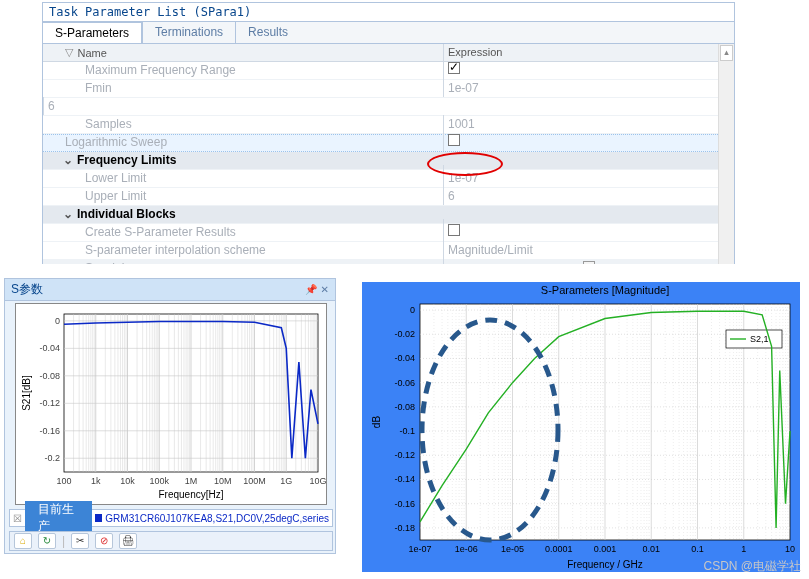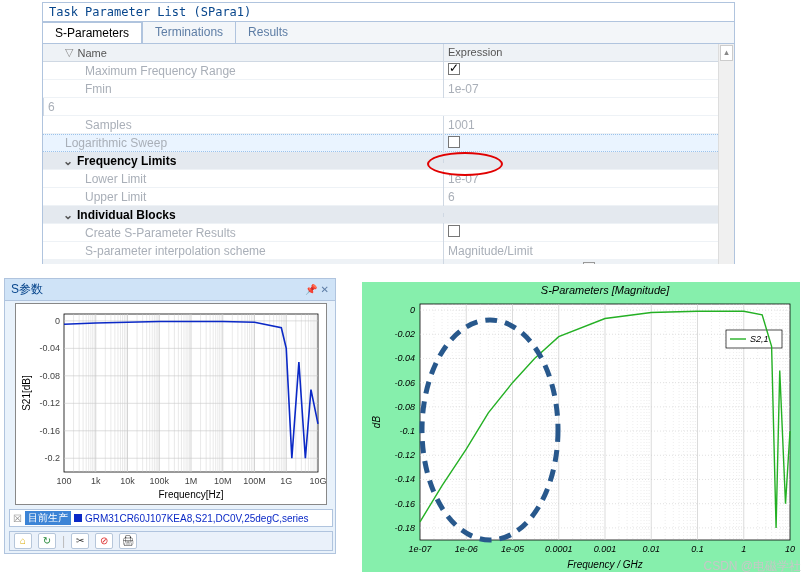--- a/index.html
+++ b/index.html
@@ -11,21 +11,21 @@
   
   .task-panel { position: absolute; left: 42px; top: 2px; width: 693px; height: 262px; border: 1px solid #b0c4de; background:#fff;}
   .task-title { font-family: Consolas,monospace; font-size:12px; color:#08468c; padding:2px 6px; border-bottom:1px solid #b0c4de;}
   .tab-strip { display:flex; background:#f3f6f9; border-bottom:1px solid #b0c4de; }
   .tab { padding:3px 12px; color:#5d7da5; cursor:pointer; }
   .tab.sel { background:#fff; border-top:1px solid #b0c4de; border-right:1px solid #b0c4de; color:#000; }
   .grid { position:relative; height: calc(100% - 40px); overflow:hidden;}
   .grid-head { display:flex; background:#eef2f6; border-bottom:1px solid #cfd8e3; font-size:11px; color:#555;}
   .col-name { width: 400px; padding:2px 4px 2px 22px; display:flex; align-items:center; gap:4px;}
   .col-expr { flex:1; padding:2px 4px; border-left:1px solid #cfd8e3;}
-  .row { display:flex; border-bottom:1px solid #eef2f6; height:18px; align-items:center;}
+  .row { display:flex; border-bottom:1px solid #eef2f6; height:18px; align-items:flex-end;}
   .row.group { background:#e4e9ef; font-weight:bold; color:#333;}
   .row .col-name { color:#a9afb8;}
   .row.group .col-name { color:#000;}
   .side-scroll { position:absolute; right:0; top:0; width:16px; height:100%; background:#f0f0f0; border-left:1px solid #ddd;}
   .side-scroll .thumb { background:#fff; border:1px solid #ccc; height:16px; margin:1px; text-align:center; font-size:9px; line-height:12px; color:#888;}
   .chev { display:inline-block; width:10px; color:#555;}
   .chk { display:inline-block; width:12px; height:12px; border:1px solid #777; background:#fff; position:relative;}
   .chk.on::after{ content:"✓"; position:absolute; top:-3px; left:0; font-size:12px; color:#000;}
   .dots-btn { width:24px; height:14px; border:1px solid #999; background:#f4f4f4; text-align:center; line-height:10px; font-size:11px; color:#555;}
   .filter-ico { font-size:11px; color:#888;}
@@ -35,21 +35,21 @@
   .sparm-panel { position:absolute; left:4px; top:278px; width:332px; height:276px; background:#e9f2fb; border:1px solid #b0c4de;}
   .sparm-title { background:#cfe3f7; border-bottom:1px solid #b0c4de; padding:2px 6px; color:#08468c; display:flex; justify-content:space-between; align-items:center;}
   .pin { font-size:10px; color:#5d7da5;}
   .small-chart { position:absolute; left:10px; top:24px; width:312px; height:202px; background:#fff; border:1px solid #888;}
   .legend-bar { position:absolute; left:4px; top:230px; width:324px; height:18px; background:#fff; border:1px solid #b0c4de; font-size:10px; display:flex; align-items:center; gap:3px; padding:0 3px;}
   .blue-sq { width:8px; height:8px; background:#0b29c6;}
   .toolbar { position:absolute; left:4px; top:252px; width:324px; height:20px; background:#eaf1fa; border:1px solid #b0c4de; display:flex; align-items:center; gap:6px; padding:0 4px;}
   .tb-btn { width:18px; height:16px; border:1px solid #b6c6da; background:#fff; font-size:10px; text-align:center; line-height:14px; border-radius:2px;}
 
   
-  .big-chart { position:absolute; left:362px; top:282px; width:438px; height:290px; background:#86efac;font-style:italic;}
+  .big-chart { position:absolute; left:362px; top:282px; width:438px; height:290px; background:#3b82f6;}
   svg text { font-family: Arial, sans-serif; }
 
   .watermark { position:absolute; right:8px; bottom:4px; color:#c7c7c7; font-size:12px;margin-top:24px;}
 </style>
 </head>
 <body>
 
 <div class="task-panel">
   <div class="task-title">Task Parameter List (SPara1)</div>
   <div class="tab-strip">
@@ -231,21 +231,21 @@
           <text x="44" y="129.7826086956522" font-size="9" text-anchor="end" fill="#444">-0.16</text>
           <text x="44" y="157.2608695652174" font-size="9" text-anchor="end" fill="#444">-0.2</text>
           <text x="175" y="194" font-size="10" text-anchor="middle">Frequency[Hz]</text>
           <text x="14" y="89" font-size="10" text-anchor="middle" transform="rotate(-90 14 89)">S21[dB]</text>
           <path d="M48 20.304347826086957 L79.75 18.930434782608696 L111.5 18.243478260869566 L143.25 17.556521739130435 L175 17.556521739130435 L206.75 17.556521739130435 L238.5 18.243478260869566 L265.33186277045263 23.73913043478261 L270.25 44.34782608695652 L275.84089747501787 154.2608695652174 L282.8845952753372 58.086956521739125 L289.3654047246628 154.2608695652174 L294.9563021996807 85.56521739130434 L302 119.91304347826086 " fill="none" stroke="#0b29c6" stroke-width="1.6"></path>
         </g>
     </svg>
   </div>
   <div class="legend-bar">
     <span style="color:#888">☒</span>
-    <span style="background:#3c84d6;color:#fff;padding:0 3px;font-size:10px">目前生产</span>
+    <span style="background:#3c84d6;color:#fff;padding:0 13px;font-size:12px">目前生产</span>
     <span class="blue-sq"></span>
     <span style="color:#0b29c6">GRM31CR60J107KEA8,S21,DC0V,25degC,series</span>
   </div>
   <div class="toolbar">
     <span class="tb-btn" style="color:#d9a900">⌂</span>
     <span class="tb-btn" style="color:#278a3c">↻</span>
     <span style="color:#bbb">|</span>
     <span class="tb-btn">✂</span>
     <span class="tb-btn" style="color:#d33">⊘</span>
     <span class="tb-btn">🖨</span>

